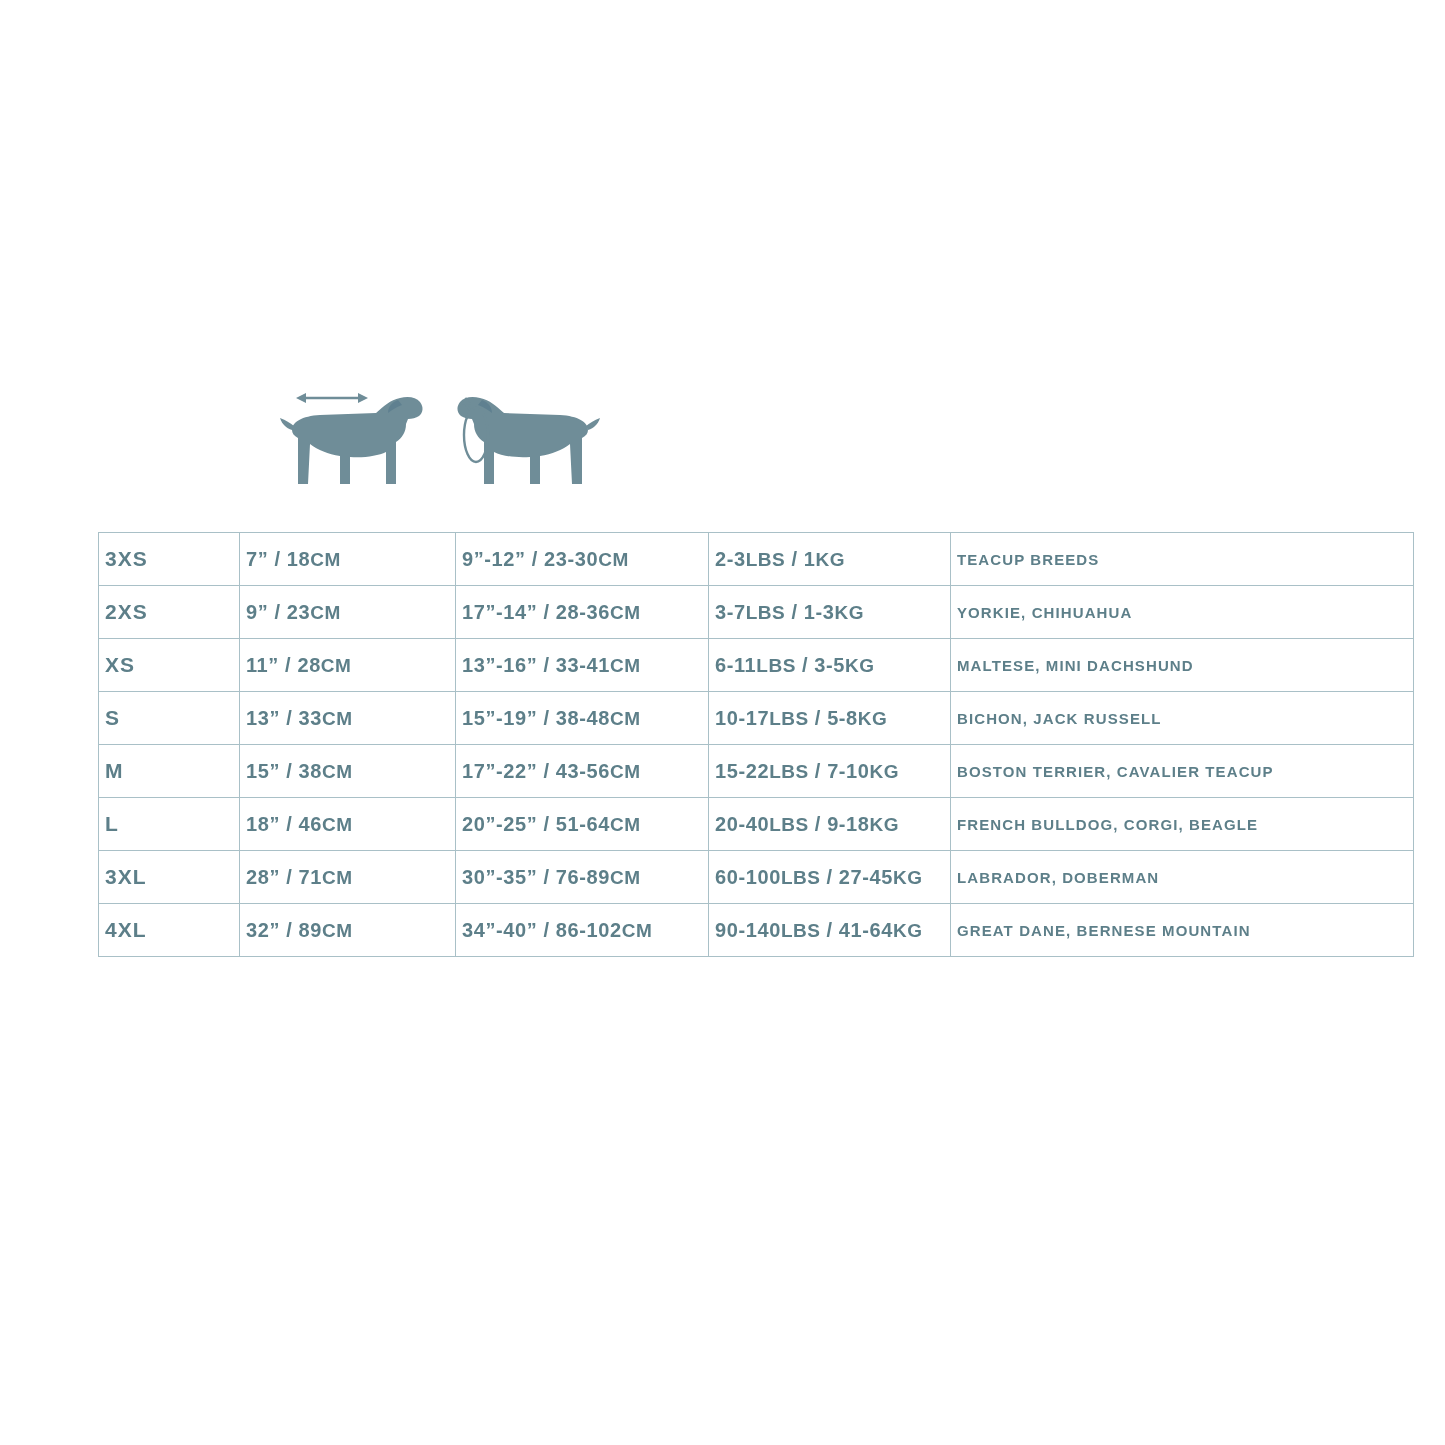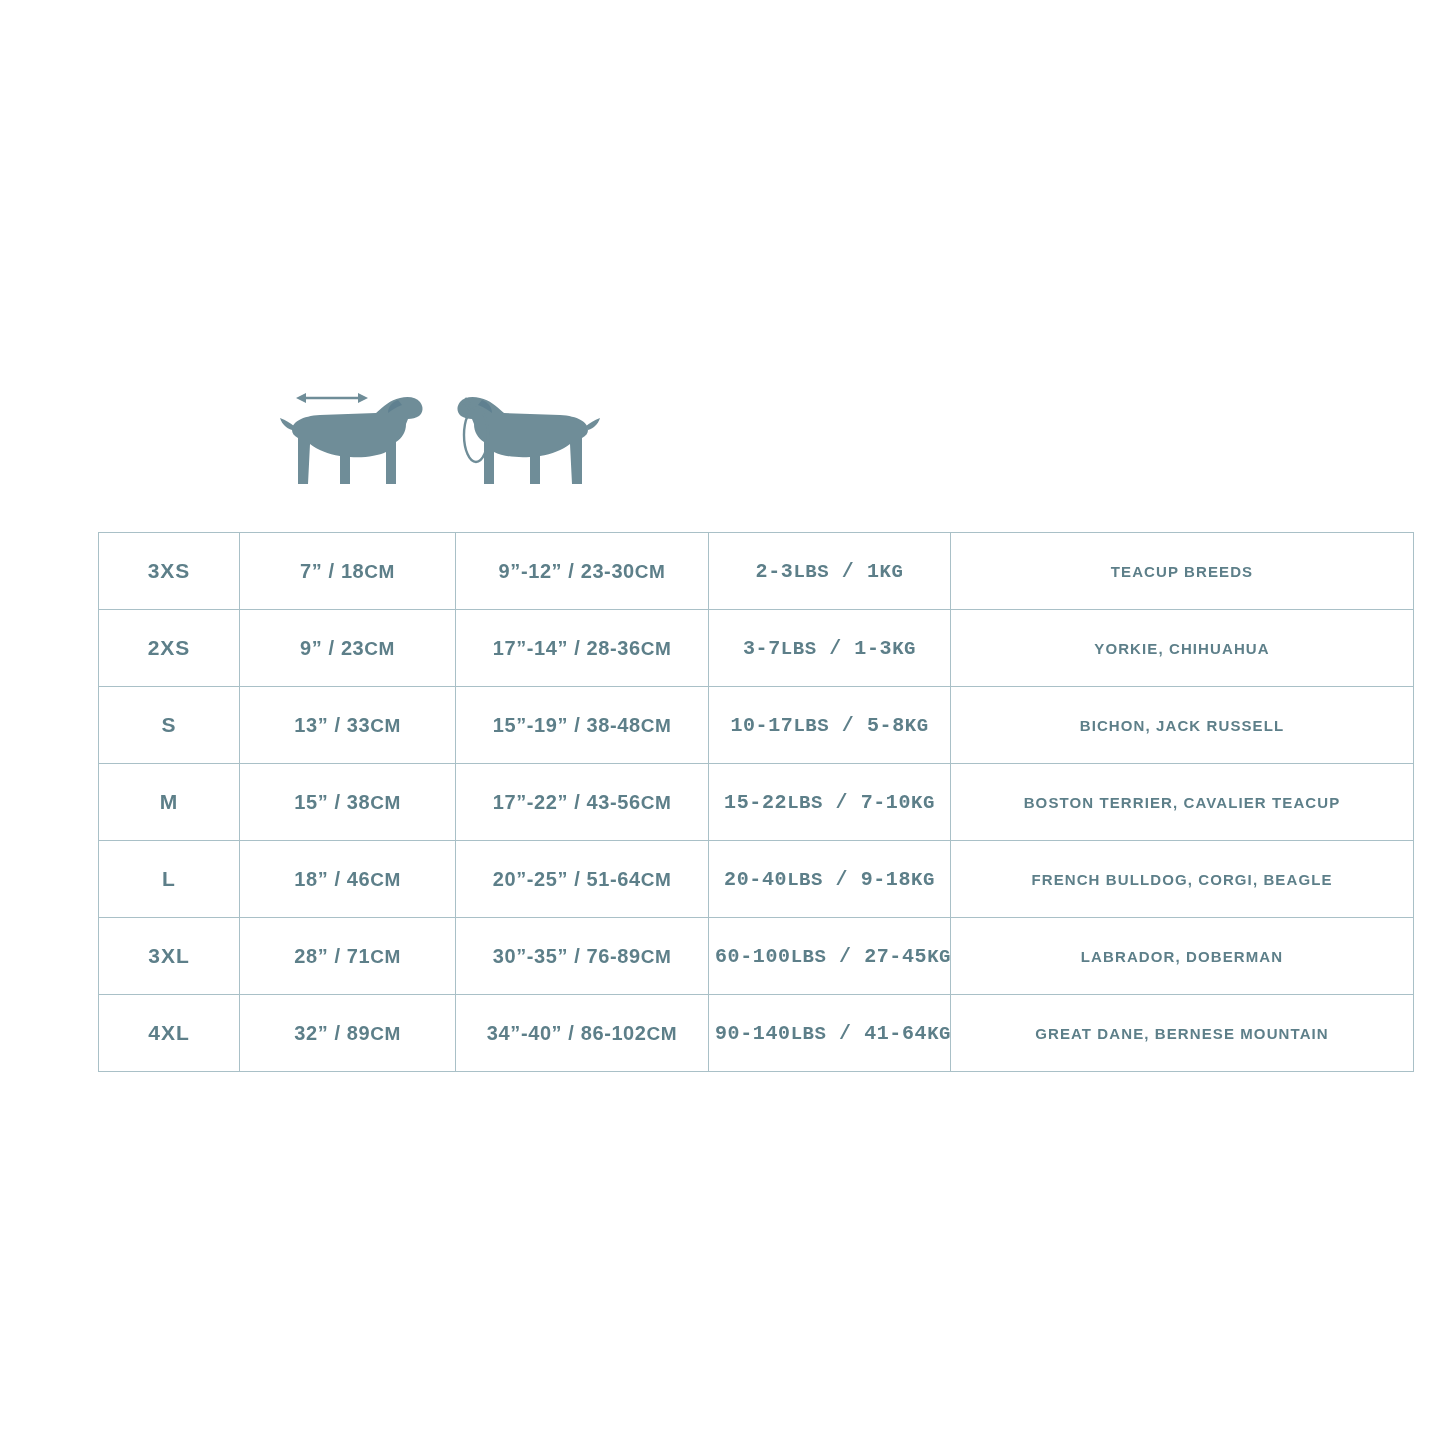--- a/index.html
+++ b/index.html
@@ -39,33 +39,33 @@
     position: absolute;
     left: 98px;
     top: 532px;
     width: 1250px;
     border-collapse: collapse;
     table-layout: fixed;
   }
   #size-table td {
     border: 1px solid #a9c0c7;
     height: 52px;
-    padding: 12px 6px;
-    text-align: center;
+    padding: 0 6px;
+    text-align: left;
     vertical-align: middle;
     color: #5d7f89;
     font-weight: bold;
     letter-spacing: 0.6px;
     font-size: 20px;
     white-space: nowrap;
   }
   #size-table td.c-size   { width: 128px; font-size: 21px; letter-spacing: 1px; }
   #size-table td.c-height { width: 203px; }
   #size-table td.c-girth  { width: 240px; }
-  #size-table td.c-weight { width: 229px; font-family: Liberation Mono, monospace; }
+  #size-table td.c-weight { width: 229px; }
   #size-table td.c-breeds { width: 450px; font-size: 15px; letter-spacing: 1.1px; }
 
   
   .u {
     font-size: 19px;
     letter-spacing: 0.5px;
   }
 </style>
 </head>
 <body>
@@ -127,20 +127,27 @@
         <td class="c-breeds">TEACUP BREEDS</td>
       </tr>
       <tr>
         <td class="c-size">2XS</td>
         <td class="c-height"><span>9” / 23</span><span class="u">CM</span></td>
         <td class="c-girth"><span>17”-14” / 28-36</span><span class="u">CM</span></td>
         <td class="c-weight"><span>3-7</span><span class="u">LBS</span><span> / 1-3</span><span class="u">KG</span></td>
         <td class="c-breeds">YORKIE, CHIHUAHUA</td>
       </tr>
       <tr>
+        <td class="c-size">XS</td>
+        <td class="c-height"><span>11” / 28</span><span class="u">CM</span></td>
+        <td class="c-girth"><span>13”-16” / 33-41</span><span class="u">CM</span></td>
+        <td class="c-weight"><span>6-11</span><span class="u">LBS</span><span> / 3-5</span><span class="u">KG</span></td>
+        <td class="c-breeds">MALTESE, MINI DACHSHUND</td>
+      </tr>
+      <tr>
         <td class="c-size">S</td>
         <td class="c-height"><span>13” / 33</span><span class="u">CM</span></td>
         <td class="c-girth"><span>15”-19” / 38-48</span><span class="u">CM</span></td>
         <td class="c-weight"><span>10-17</span><span class="u">LBS</span><span> / 5-8</span><span class="u">KG</span></td>
         <td class="c-breeds">BICHON, JACK RUSSELL</td>
       </tr>
       <tr>
         <td class="c-size">M</td>
         <td class="c-height"><span>15” / 38</span><span class="u">CM</span></td>
         <td class="c-girth"><span>17”-22” / 43-56</span><span class="u">CM</span></td>

